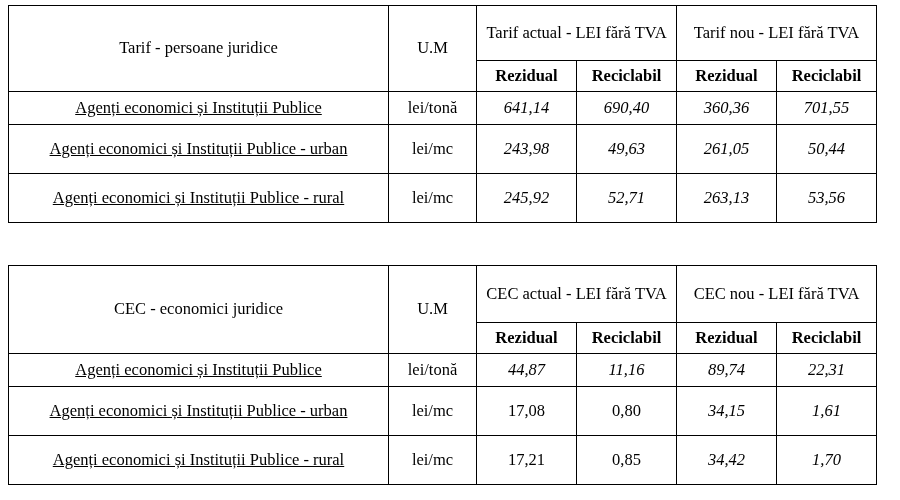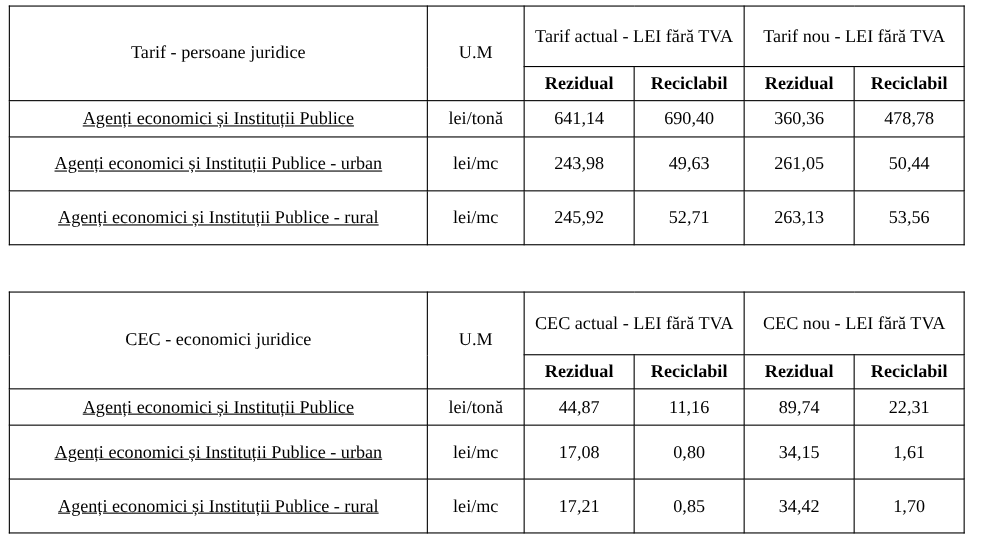--- a/index.html
+++ b/index.html
@@ -44,20 +44,21 @@
   }
   .row-label {
     font-size: 16.5px;
     text-align: center;
     text-decoration: underline;
   }
   .unit-cell {
     font-size: 16.5px;
   }
   .val {
+    font-style: italic;
     font-size: 16.5px;
   }
   .val-plain {
     font-style: normal;
     font-size: 16.5px;
   }
   
   .col-label  { width: 380px; }
   .col-unit   { width: 88px; }
   .col-val    { width: 100px; }
@@ -103,21 +104,21 @@
         <td class="hdr-sub">Reciclabil</td>
         <td class="hdr-sub">Rezidual</td>
         <td class="hdr-sub">Reciclabil</td>
       </tr>
       <tr class="r2">
         <td class="row-label">Agenți economici și Instituții Publice</td>
         <td class="unit-cell">lei/tonă</td>
         <td class="val">641,14</td>
         <td class="val">690,40</td>
         <td class="val">360,36</td>
-        <td class="val">478,78</td>
+        <td class="val">701,55</td>
       </tr>
       <tr class="r3">
         <td class="row-label">Agenți economici și Instituții Publice - urban</td>
         <td class="unit-cell">lei/mc</td>
         <td class="val">243,98</td>
         <td class="val">49,63</td>
         <td class="val">261,05</td>
         <td class="val">50,44</td>
       </tr>
       <tr class="r4">

